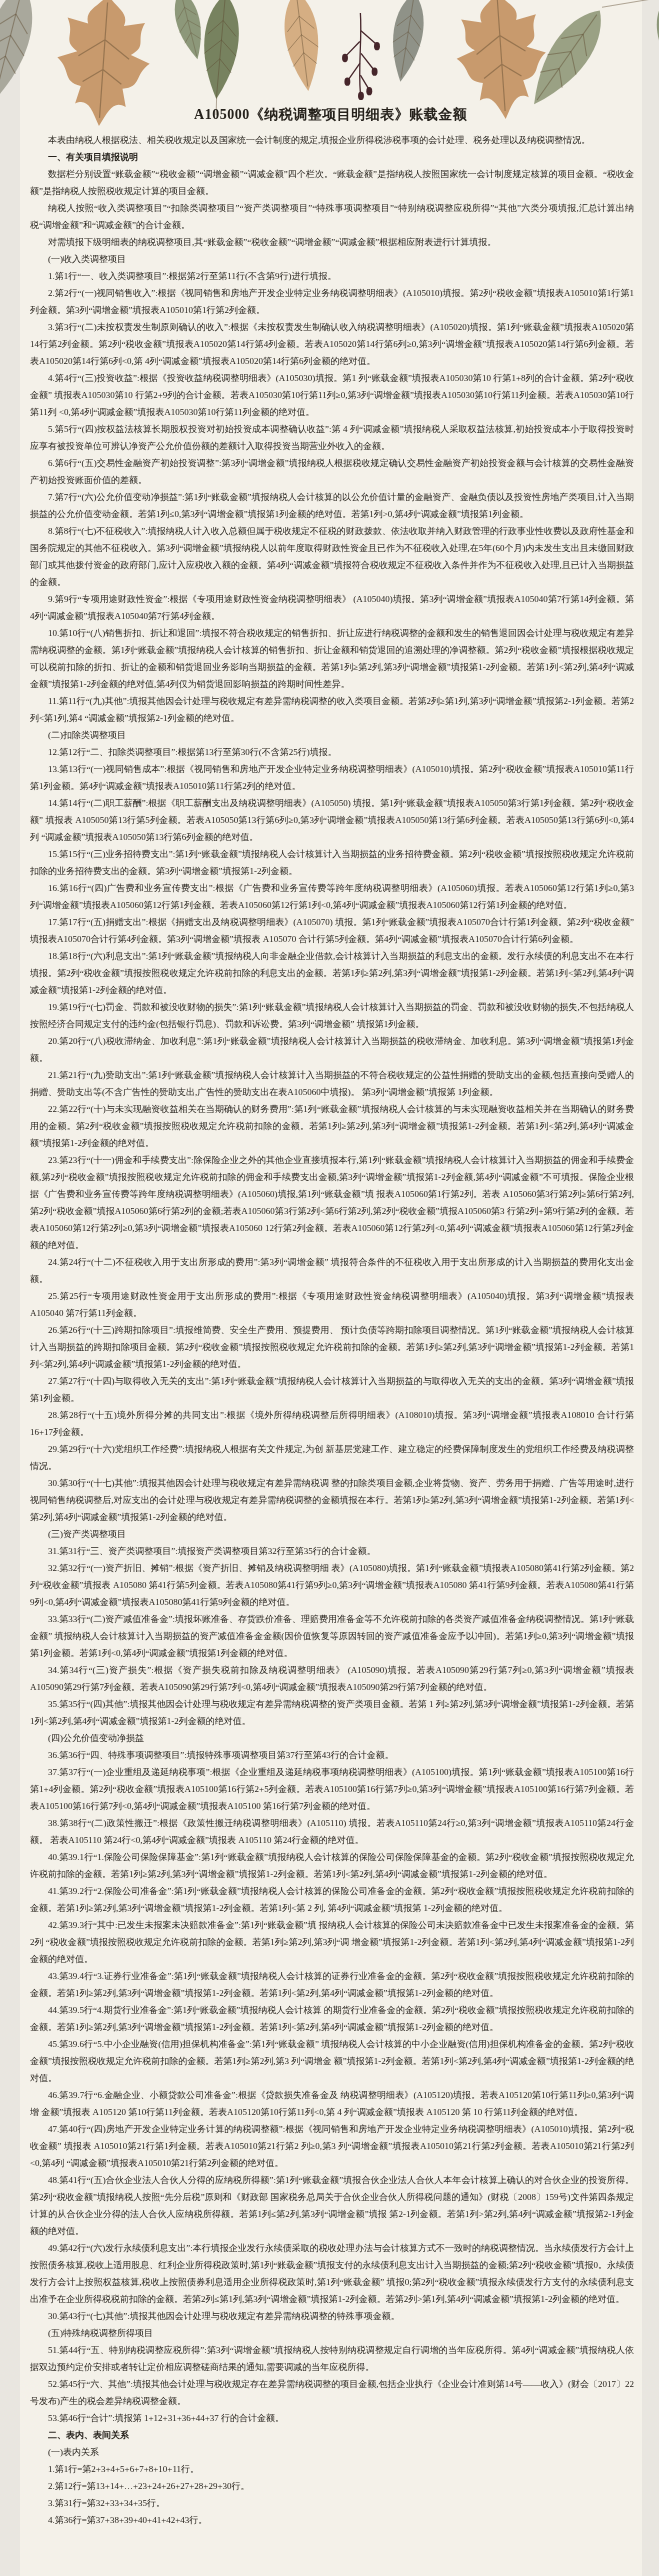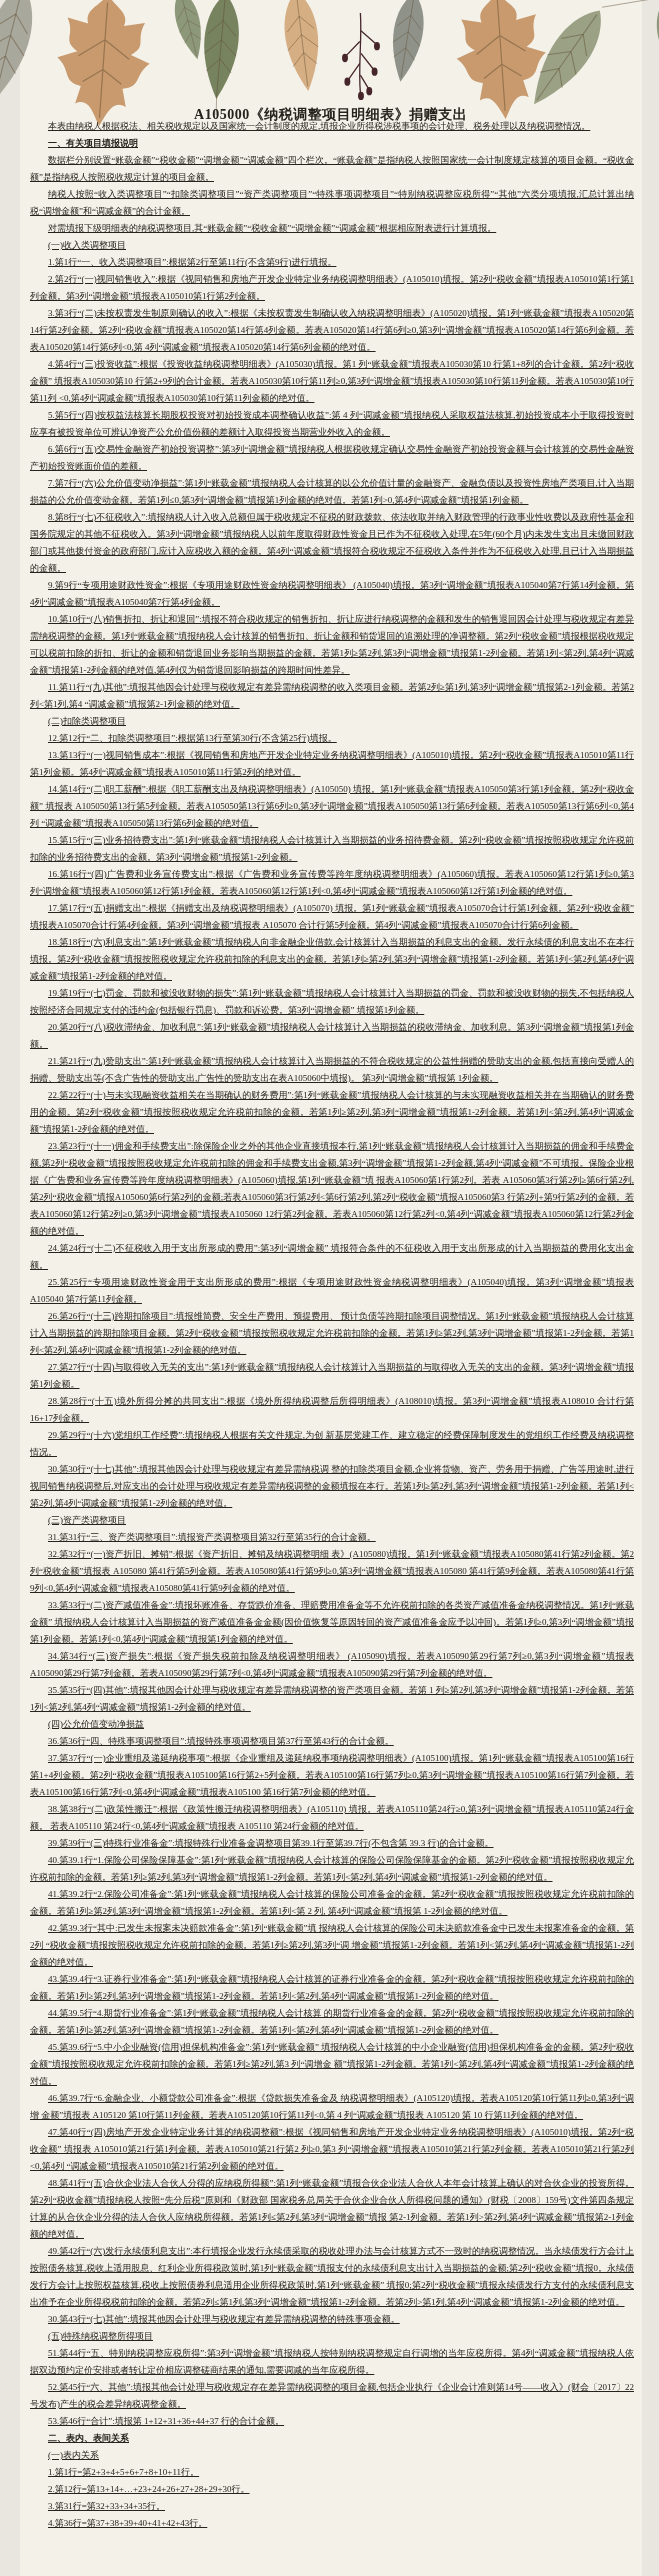--- a/index.html
+++ b/index.html
@@ -22,24 +22,23 @@
   .page{position:relative;width:659px;height:3709px;background:var(--margin-bg);overflow:hidden;}
   .paper{position:absolute;left:19.6px;top:0;width:622px;height:3709px;background:var(--paper-bg);}
   .deco{position:absolute;left:0;pointer-events:none;}
   .deco.top{top:0;}
   .page-title{
     position:absolute;left:19.6px;width:622px;top:106px;
     text-align:center;font-size:14px;font-weight:bold;color:var(--ink);
     letter-spacing:0.5px;
   }
   .doc{
-    position:absolute;left:30px;top:118px;width:604px;
+    position:absolute;left:30px;top:132px;width:604px;
     font-size:9px;line-height:17px;color:var(--ink);
     text-align:justify;
-    text-decoration:underline;
   }
   .doc p{margin:0;}
   .p-para{text-indent:2em;}
   .p-h1{text-indent:2em;font-weight:bold;}
   .p-h2{text-indent:2em;}
   .fill-tan{fill:var(--leaf-tan);}
   .fill-tan-light{fill:var(--leaf-tan-light);}
   .fill-green{fill:var(--leaf-green);}
   .fill-green-dark{fill:var(--leaf-green-dark);}
   .fill-sage{fill:var(--leaf-sage);}
@@ -111,21 +110,21 @@
       <use href="#leaf" class="fill-sage"></use>
         <use href="#veins"></use>
       <path class="vein" d="M0 -6 L55 -60"></path>
     </g>
     <g transform="translate(1282,15) rotate(-24) scale(1.0)">
       <use href="#leaf" class="fill-green"></use>
         <use href="#veins"></use>
     </g>
   </svg>
 
-  <div class="page-title">A105000《纳税调整项目明细表》捐赠支出</div>
+  <div class="page-title">A105000《纳税调整项目明细表》账载金额</div>
 
   <div class="doc">
       <p class="p-para">本表由纳税人根据税法、相关税收规定以及国家统一会计制度的规定,填报企业所得税涉税事项的会计处理、税务处理以及纳税调整情况。</p>
       <p class="p-h1">一、有关项目填报说明</p>
       <p class="p-para">数据栏分别设置“账载金额”“税收金额”“调增金额”“调减金额”四个栏次。“账载金额”是指纳税人按照国家统一会计制度规定核算的项目金额。“税收金额”是指纳税人按照税收规定计算的项目金额。</p>
       <p class="p-para">纳税人按照“收入类调整项目”“扣除类调整项目”“资产类调整项目”“特殊事项调整项目”“特别纳税调整应税所得”“其他”六类分项填报,汇总计算出纳税“调增金额”和“调减金额”的合计金额。</p>
       <p class="p-para">对需填报下级明细表的纳税调整项目,其“账载金额”“税收金额”“调增金额”“调减金额”根据相应附表进行计算填报。</p>
       <p class="p-h2">(一)收入类调整项目</p>
       <p class="p-para">1.第1行“一、收入类调整项目”:根据第2行至第11行(不含第9行)进行填报。</p>
       <p class="p-para">2.第2行“(一)视同销售收入”:根据《视同销售和房地产开发企业特定业务纳税调整明细表》(A105010)填报。第2列“税收金额”填报表A105010第1行第1列金额。第3列“调增金额”填报表A105010第1行第2列金额。</p>
@@ -161,21 +160,20 @@
       <p class="p-h2">(三)资产类调整项目</p>
       <p class="p-para">31.第31行“三、资产类调整项目”:填报资产类调整项目第32行至第35行的合计金额。</p>
       <p class="p-para">32.第32行“(一)资产折旧、摊销”:根据《资产折旧、摊销及纳税调整明细 表》(A105080)填报。第1列“账载金额”填报表A105080第41行第2列金额。第2列“税收金额”填报表 A105080 第41行第5列金额。若表A105080第41行第9列≥0,第3列“调增金额”填报表A105080 第41行第9列金额。若表A105080第41行第9列&lt;0,第4列“调减金额”填报表A105080第41行第9列金额的绝对值。</p>
       <p class="p-para">33.第33行“(二)资产减值准备金”:填报坏账准备、存货跌价准备、理赔费用准备金等不允许税前扣除的各类资产减值准备金纳税调整情况。第1列“账载金额” 填报纳税人会计核算计入当期损益的资产减值准备金金额(因价值恢复等原因转回的资产减值准备金应予以冲回)。若第1列≥0,第3列“调增金额”填报第1列金额。若第1列&lt;0,第4列“调减金额”填报第1列金额的绝对值。</p>
       <p class="p-para">34.第34行“(三)资产损失”:根据《资产损失税前扣除及纳税调整明细表》 (A105090)填报。若表A105090第29行第7列≥0,第3列“调增金额”填报表A105090第29行第7列金额。若表A105090第29行第7列&lt;0,第4列“调减金额”填报表A105090第29行第7列金额的绝对值。</p>
       <p class="p-para">35.第35行“(四)其他”:填报其他因会计处理与税收规定有差异需纳税调整的资产类项目金额。若第 1 列≥第2列,第3列“调增金额”填报第1-2列金额。若第1列&lt;第2列,第4列“调减金额”填报第1-2列金额的绝对值。</p>
       <p class="p-h2">(四)公允价值变动净损益</p>
       <p class="p-para">36.第36行“四、特殊事项调整项目”:填报特殊事项调整项目第37行至第43行的合计金额。</p>
       <p class="p-para">37.第37行“(一)企业重组及递延纳税事项”:根据《企业重组及递延纳税事项纳税调整明细表》(A105100)填报。第1列“账载金额”填报表A105100第16行第1+4列金额。第2列“税收金额”填报表A105100第16行第2+5列金额。若表A105100第16行第7列≥0,第3列“调增金额”填报表A105100第16行第7列金额。若表A105100第16行第7列&lt;0,第4列“调减金额”填报表A105100 第16行第7列金额的绝对值。</p>
       <p class="p-para">38.第38行“(二)政策性搬迁”:根据《政策性搬迁纳税调整明细表》(A105110) 填报。若表A105110第24行≥0,第3列“调增金额”填报表A105110第24行金额。 若表A105110 第24行&lt;0,第4列“调减金额”填报表 A105110 第24行金额的绝对值。</p>
-      <p class="p-para">39.第39行“(三)特殊行业准备金”:填报特殊行业准备金调整项目第39.1行至第39.7行(不包含第 39.3 行)的合计金额。</p>
       <p class="p-para">40.第39.1行“1.保险公司保险保障基金”:第1列“账载金额”填报纳税人会计核算的保险公司保险保障基金的金额。第2列“税收金额”填报按照税收规定允许税前扣除的金额。若第1列≥第2列,第3列“调增金额”填报第1-2列金额。若第1列&lt;第2列,第4列“调减金额”填报第1-2列金额的绝对值。</p>
       <p class="p-para">41.第39.2行“2.保险公司准备金”:第1列“账载金额”填报纳税人会计核算的保险公司准备金的金额。第2列“税收金额”填报按照税收规定允许税前扣除的金额。若第1列≥第2列,第3列“调增金额”填报第1-2列金额。若第1列&lt;第 2 列, 第4列“调减金额”填报第 1-2列金额的绝对值。</p>
       <p class="p-para">42.第39.3行“其中:已发生未报案未决赔款准备金”:第1列“账载金额”填 报纳税人会计核算的保险公司未决赔款准备金中已发生未报案准备金的金额。第2列 “税收金额”填报按照税收规定允许税前扣除的金额。若第1列≥第2列,第3列“调 增金额”填报第1-2列金额。若第1列&lt;第2列,第4列“调减金额”填报第1-2列 金额的绝对值。</p>
       <p class="p-para">43.第39.4行“3.证券行业准备金”:第1列“账载金额”填报纳税人会计核算的证券行业准备金的金额。第2列“税收金额”填报按照税收规定允许税前扣除的金额。若第1列≥第2列,第3列“调增金额”填报第1-2列金额。若第1列&lt;第2列,第4列“调减金额”填报第1-2列金额的绝对值。</p>
       <p class="p-para">44.第39.5行“4.期货行业准备金”:第1列“账载金额”填报纳税人会计核算 的期货行业准备金的金额。第2列“税收金额”填报按照税收规定允许税前扣除的金额。若第1列≥第2列,第3列“调增金额”填报第1-2列金额。若第1列&lt;第2列,第4列“调减金额”填报第1-2列金额的绝对值。</p>
       <p class="p-para">45.第39.6行“5.中小企业融资(信用)担保机构准备金”:第1列“账载金额” 填报纳税人会计核算的中小企业融资(信用)担保机构准备金的金额。第2列“税收金额”填报按照税收规定允许税前扣除的金额。若第1列≥第2列,第3 列“调增金 额”填报第1-2列金额。若第1列&lt;第2列,第4列“调减金额”填报第1-2列金额的绝对值。</p>
       <p class="p-para">46.第39.7行“6.金融企业、小额贷款公司准备金”:根据《贷款损失准备金及 纳税调整明细表》(A105120)填报。若表A105120第10行第11列≥0,第3列“调增 金额”填报表 A105120 第10行第11列金额。若表A105120第10行第11列&lt;0,第 4 列“调减金额”填报表 A105120 第 10 行第11列金额的绝对值。</p>
       <p class="p-para">47.第40行“(四)房地产开发企业特定业务计算的纳税调整额”:根据《视同销售和房地产开发企业特定业务纳税调整明细表》(A105010)填报。第2列“税收金额” 填报表 A105010第21行第1列金额。若表A105010第21行第2 列≥0,第3 列“调增金额”填报表A105010第21行第2列金额。若表A105010第21行第2列&lt;0,第4列 “调减金额”填报表A105010第21行第2列金额的绝对值。</p>
       <p class="p-para">48.第41行“(五)合伙企业法人合伙人分得的应纳税所得额”:第1列“账载金额”填报合伙企业法人合伙人本年会计核算上确认的对合伙企业的投资所得。第2列“税收金额”填报纳税人按照“先分后税”原则和《财政部 国家税务总局关于合伙企业合伙人所得税问题的通知》(财税〔2008〕159号)文件第四条规定计算的从合伙企业分得的法人合伙人应纳税所得额。若第1列≤第2列,第3列“调增金额”填报 第2-1列金额。若第1列&gt;第2列,第4列“调减金额”填报第2-1列金额的绝对值。</p>
       <p class="p-para">49.第42行“(六)发行永续债利息支出”:本行填报企业发行永续债采取的税收处理办法与会计核算方式不一致时的纳税调整情况。当永续债发行方会计上按照债务核算,税收上适用股息、红利企业所得税政策时,第1列“账载金额”填报支付的永续债利息支出计入当期损益的金额;第2列“税收金额”填报0。永续债发行方会计上按照权益核算,税收上按照债券利息适用企业所得税政策时,第1列“账载金额” 填报0;第2列“税收金额”填报永续债发行方支付的永续债利息支出准予在企业所得税税前扣除的金额。若第2列≤第1列,第3列“调增金额”填报第1-2列金额。若第2列&gt;第1列,第4列“调减金额”填报第1-2列金额的绝对值。</p>

